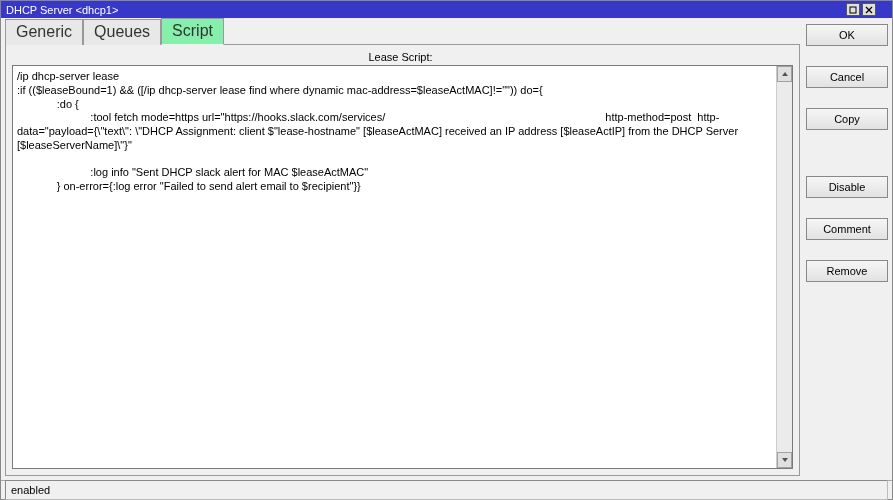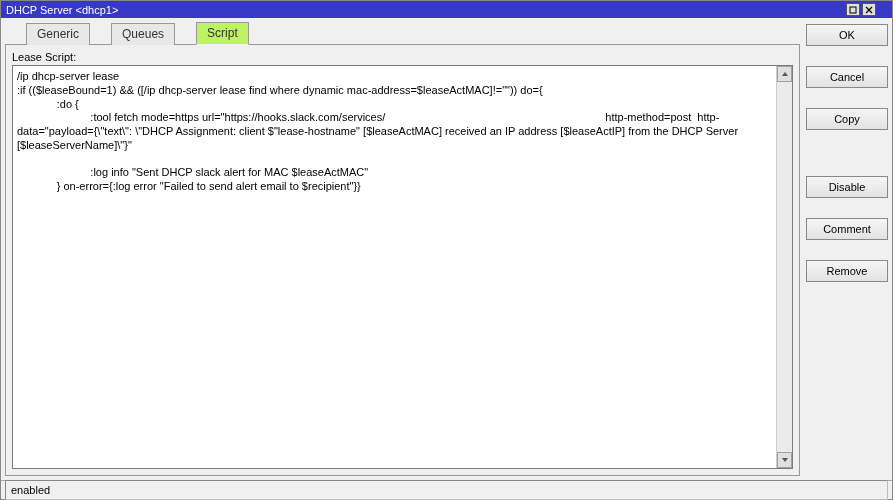--- a/index.html
+++ b/index.html
@@ -68,41 +68,40 @@
   .tab {
     border: 1px solid #999;
     border-bottom: none;
     padding: 3px 10px 4px 10px;
     margin-right: 0px;
     background: #e8e8e8;
     color: #333;
     cursor: pointer;
     position: relative;
     top: 1px;
-    font-size: 12px;
-    margin-left: 21px;
+    font-size: 16px;
   }
   .tab.active {
-    background: #bef264;
+    background: #86efac;
     border-bottom: 1px solid #f0f0f0;
     z-index: 2;
   }
   .tab-panel {
     border: 1px solid #999;
     flex: 1;
     display: flex;
     flex-direction: column;
     padding: 6px;
     min-height: 0;
     background: #f0f0f0;
   }
   .field-row {
     display: flex;
     align-items: center;
-    justify-content: flex-start;
+    justify-content: center;
     margin-bottom: 2px;
   }
   .field-label {
     font-size: 11px;
     color: #000;
     margin-right: 4px;
   }
   .textarea-wrap {
     flex: 1;
     border: 1px solid #7a7a7a;

